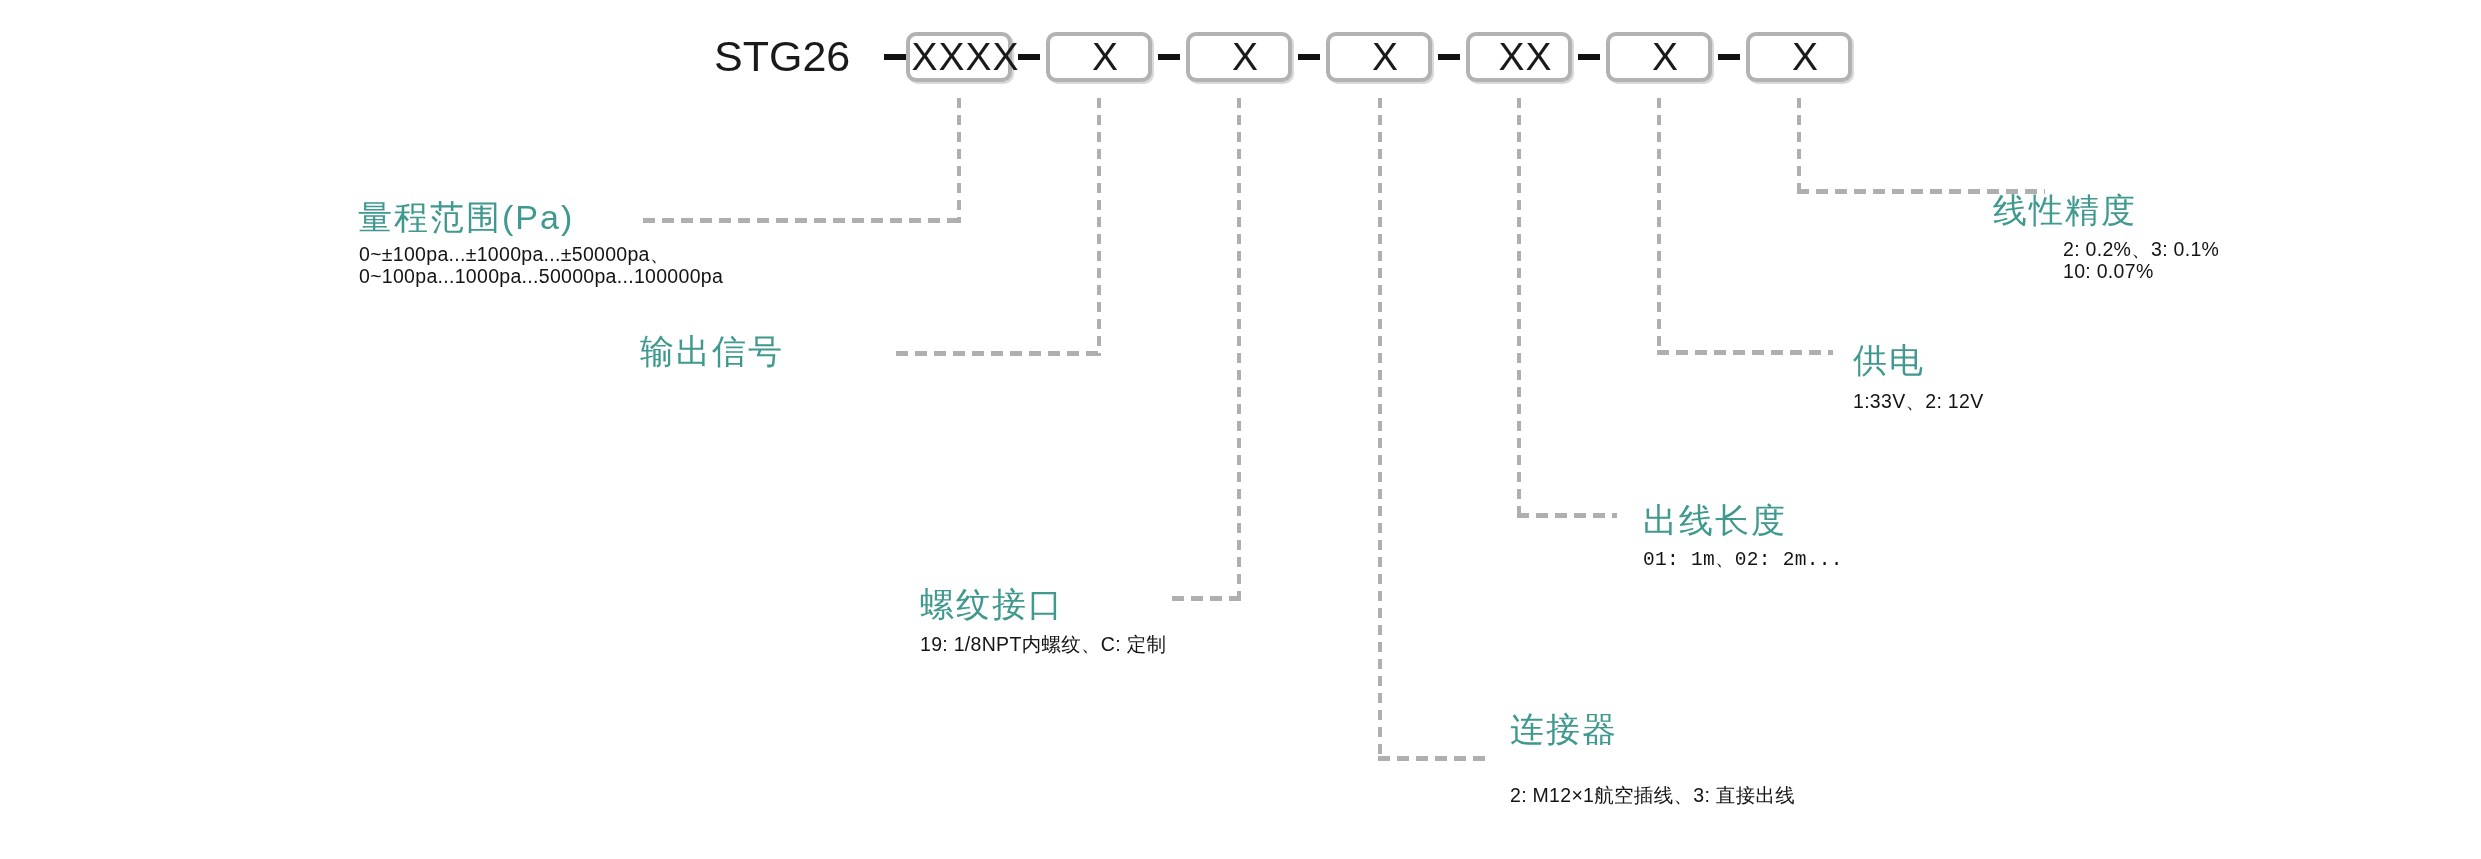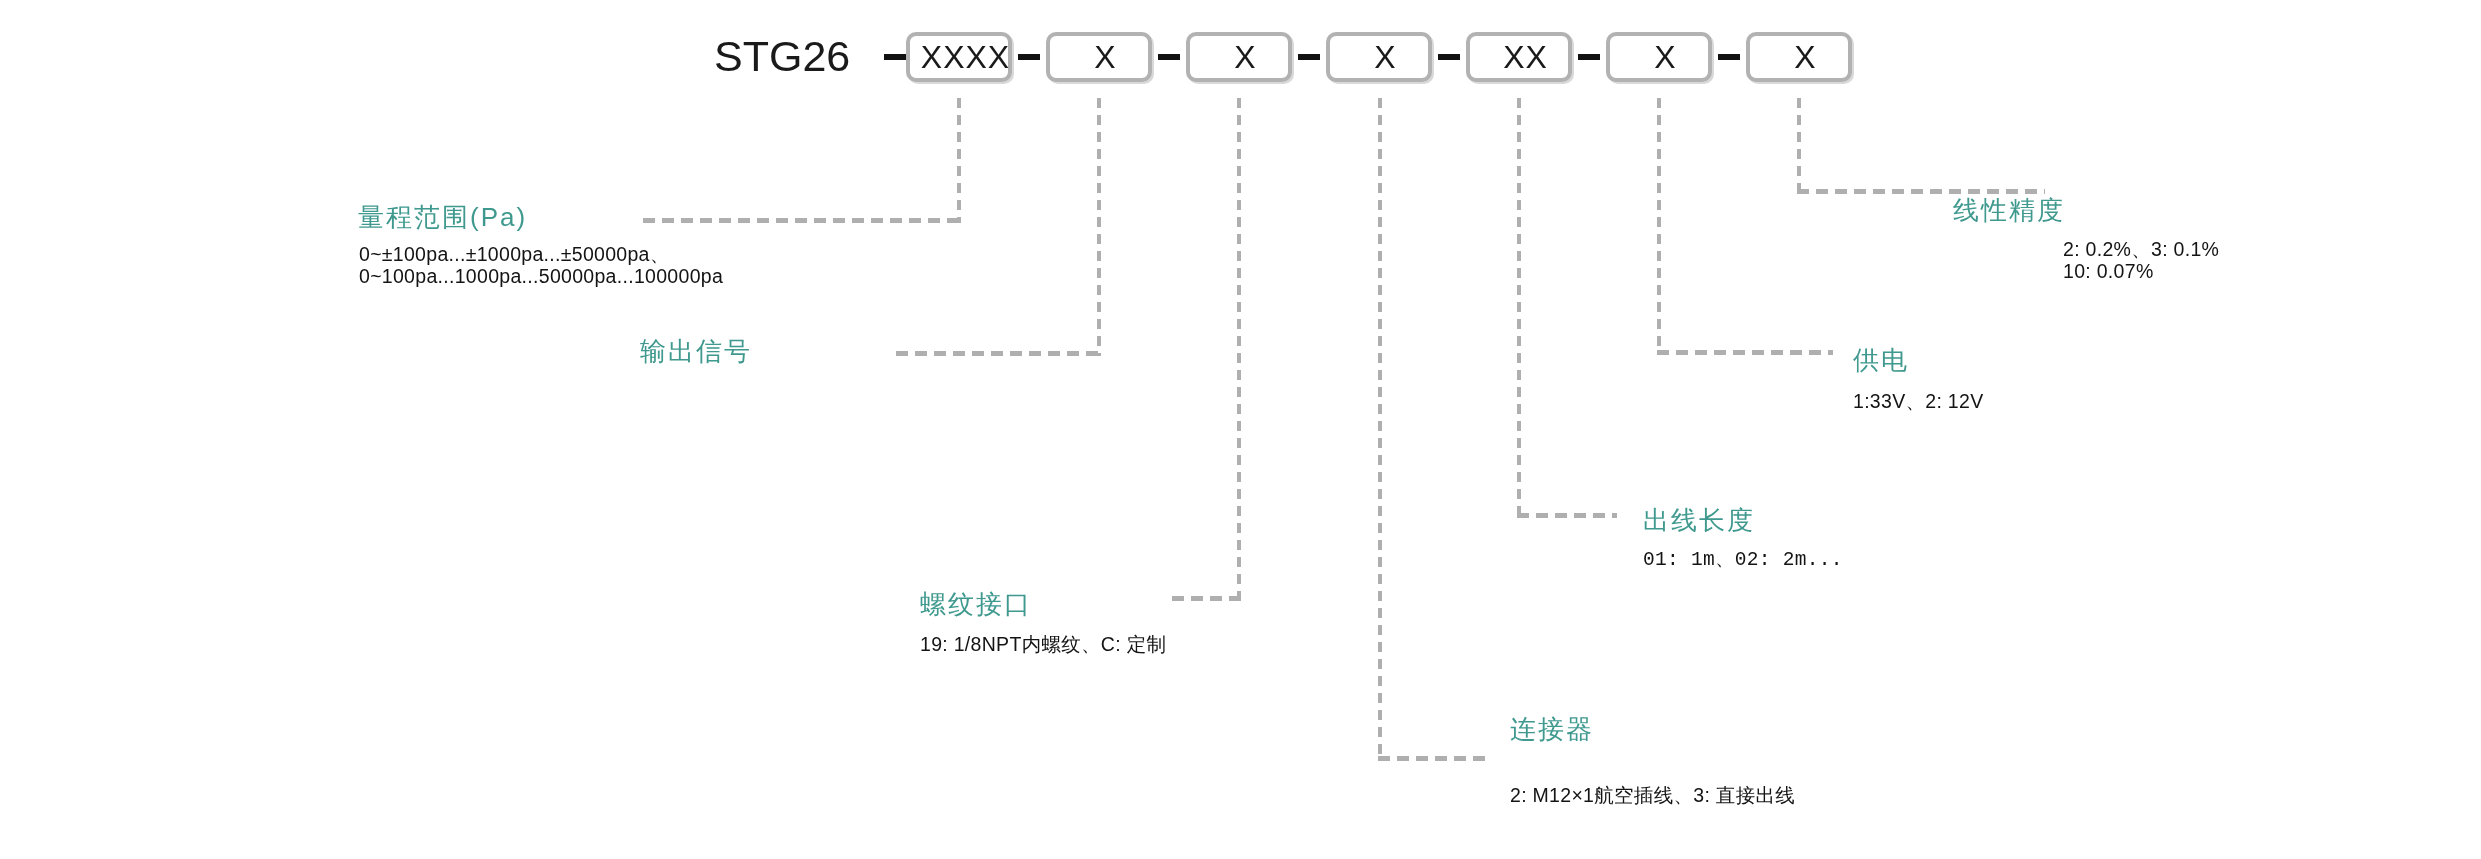--- a/index.html
+++ b/index.html
@@ -14,36 +14,36 @@
     position:absolute;left:714px;top:30px;
     font-size:43px;line-height:52px;color:#1a1a1a;
     white-space:nowrap;
   }
   .code-box{
     position:absolute;top:32px;height:50px;width:106px;
     box-sizing:border-box;
     border:4px solid #b2b2b2;border-radius:10px;background:#ffffff;
     box-shadow:2px 2px 0 #d9d9d9;
     display:flex;align-items:center;justify-content:center;
-    font-size:32px;color:#1a1a1a;letter-spacing:1px;padding-left:13px;
+    font-size:39px;color:#1a1a1a;letter-spacing:1px;padding-left:13px;
   }
   .sep-dash{
     position:absolute;top:54px;width:22px;height:6px;background:#111111;
   }
   .vline{
     position:absolute;width:4px;
     background:repeating-linear-gradient(to bottom,#afafaf 0px,#afafaf 10px,transparent 10px,transparent 17px);
   }
   .hline{
     position:absolute;height:5px;
     background:repeating-linear-gradient(to right,#afafaf 0px,#afafaf 12px,transparent 12px,transparent 19px);
   }
   .field-label{
     position:absolute;
-    font-size:26px;line-height:30px;color:#3f998e;
+    font-size:34px;line-height:30px;color:#3f998e;
     letter-spacing:2px;white-space:nowrap;
   }
   .field-options{
     position:absolute;
     font-size:19.5px;line-height:22px;color:#141414;
     letter-spacing:0.3px;white-space:nowrap;
   }
 </style>
 </head>
 <body>
@@ -104,19 +104,19 @@
   <div class="field-label" style="left:1643px;top:505px;">出线长度</div>
   <div class="field-options" style="left:1643px;top:549px;font-family:Liberation Mono, monospace;">
     <div>01: 1m、02: 2m...</div>
   </div>
 
   <div class="field-label" style="left:1853px;top:345px;">供电</div>
   <div class="field-options" style="left:1853px;top:390px;">
     <div>1:33V、2: 12V</div>
   </div>
 
-  <div class="field-label" style="left:1953px;top:195px;">线性精度</div>
+  <div class="field-label" style="left:1993px;top:195px;">线性精度</div>
   <div class="field-options" style="left:2063px;top:238px;">
     <div>2: 0.2%、3: 0.1%</div>
     <div>10: 0.07%</div>
   </div>
 
 </div>
 
 </body></html>

